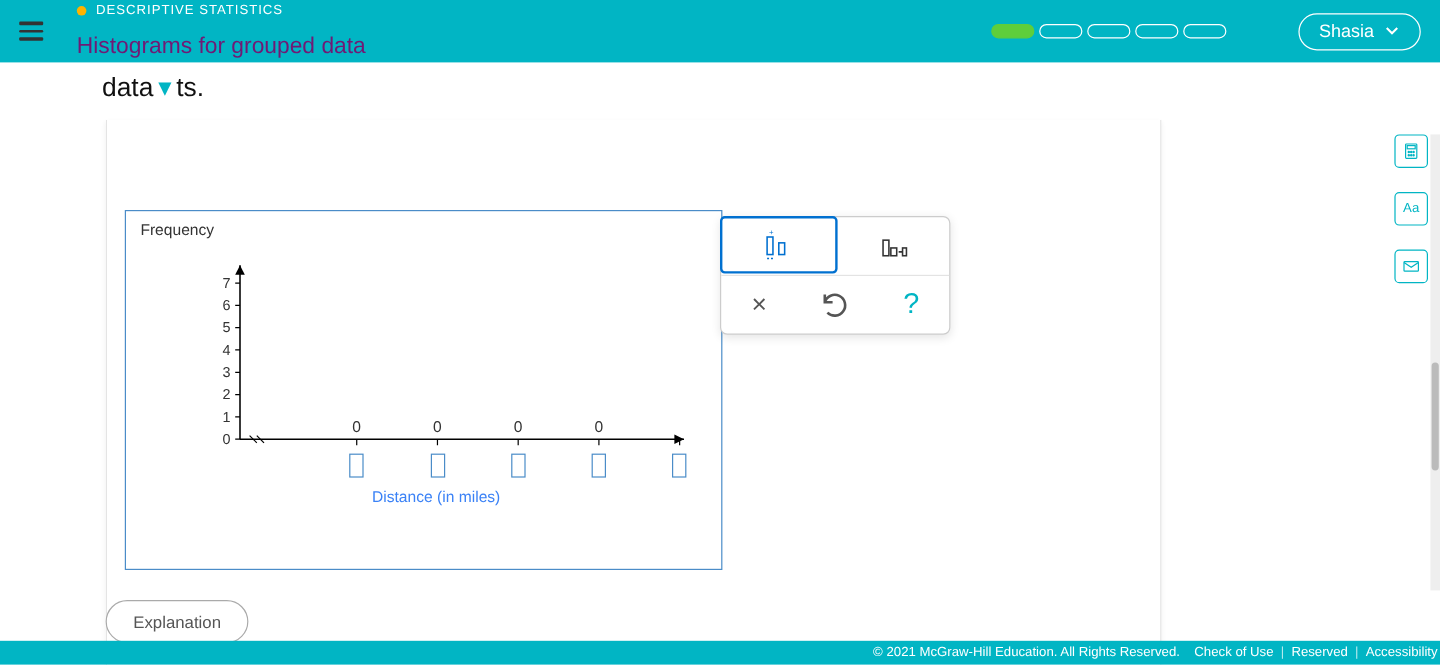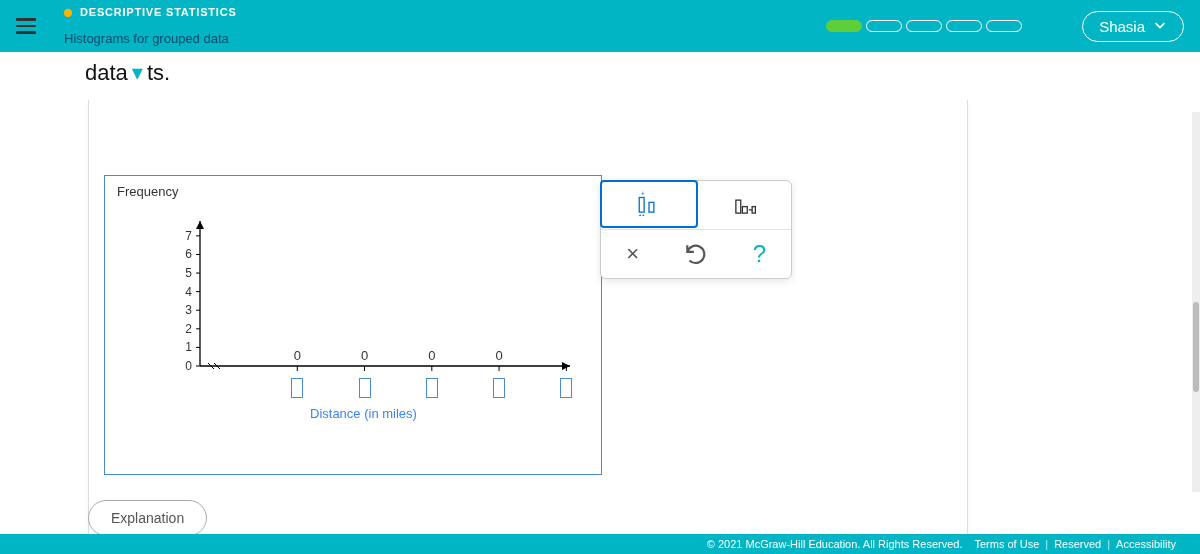--- a/index.html
+++ b/index.html
@@ -1,23 +1,23 @@
 <!DOCTYPE html>
 <html><head>
 <meta charset="utf-8">
 <style>
 *{margin:0;padding:0;box-sizing:border-box}
 body{font-family:Arial,sans-serif;width:1200px;height:554px;background:#fff;overflow:hidden;position:relative}
 .header{height:52px;background:#01b5c4;display:flex;align-items:center;padding:0 16px;position:relative}
 .hamburger{display:flex;flex-direction:column;gap:4px;cursor:pointer;margin-right:28px}
 .hamburger span{width:20px;height:2.5px;background:#333;border-radius:1px}
 .header-text{flex:1}
-.header-label{font-size:11px;color:#fff;letter-spacing:.8px;font-weight:700}
+.header-label{font-size:11px;color:#fff;letter-spacing:.8px;font-weight:400}
 .header-label::before{content:"";display:inline-block;width:8px;height:8px;border-radius:50%;background:#ffb300;margin-right:8px;vertical-align:middle}
-.header-title{font-size:13px;color:#0c4a6e;margin-top:13px}
+.header-title{font-size:19px;color:#701a75;margin-top:13px}
 .progress-blocks{display:flex;gap:4px;margin-right:60px}
 .progress-blocks span{width:36px;height:12px;border:1.5px solid #fff;border-radius:6px}
 .progress-blocks span.filled{background:#5fce3b;border-color:#5fce3b}
 .user-pill{border:1.5px solid #fff;border-radius:22px;padding:6px 16px;color:#fff;font-size:15px;display:flex;gap:8px;cursor:pointer}
 .user-pill svg{width:14px;height:14px}
 .content-row{position:relative;height:470px}
 .frag-text{position:absolute;left:85px;top:8px;font-size:22px;color:#111}
 .frag-text .caret{color:#01b5c4;margin:0 4px}
 .work-card{position:absolute;left:88px;top:48px;width:880px;height:460px;background:#fff;border:1px solid #ddd;border-top:none;border-radius:0 0 4px 4px;box-shadow:0 2px 4px rgba(0,0,0,.05)}
 .chart-outer{position:absolute;left:15px;top:75px;width:498px;height:300px;border:1.5px solid #4a8cc8}
@@ -27,21 +27,21 @@
 .tick-input{position:absolute;width:12px;height:20px;border:1.5px solid #4a8cc8;background:#fff}
 .tool-panel{position:absolute;left:600px;top:128px;width:192px;background:#fff;border:1px solid #ccc;border-radius:6px;box-shadow:0 2px 8px rgba(0,0,0,.1)}
 .tool-row{display:flex;border-bottom:1px solid #e3e3e3}
 .tool-row:last-child{border-bottom:none}
 .tool-btn{flex:1;height:48px;display:flex;align-items:center;justify-content:center;cursor:pointer;font-size:20px;color:#333}
 .tool-btn.active{border:2px solid #0070d0;border-radius:4px;margin:-1px}
 .tool-btn svg{width:26px;height:26px}
 .bottom-bar{position:absolute;left:88px;right:70px;bottom:14px;height:44px;display:flex;align-items:center;gap:12px}
 .pill-btn{border:1.5px solid #aaa;border-radius:22px;padding:9px 22px;font-size:14px;color:#555;background:#fff;cursor:pointer}
 .pill-btn.primary{background:#01b5c4;color:#fff;border-color:#01b5c4}
-.footer-strip{position:absolute;left:0;right:0;bottom:0;height:20px;background:linear-gradient(#01b5c4 25%,#01b5c4);color:#fff;font-size:11px;display:flex;align-items:center;justify-content:flex-end;padding-right:24px;gap:6px}
+.footer-strip{position:absolute;left:0;right:0;bottom:0;height:20px;background:linear-gradient(#01b5c4 25%,#01b5c4);color:#fff;font-size:11px;display:flex;align-items:center;justify-content:flex-end;padding-right:2px;gap:6px}
 .footer-strip span.sep{opacity:.7}
 .right-rail{position:absolute;right:10px;top:60px;display:flex;flex-direction:column;gap:20px}
 .rail-btn{width:28px;height:28px;border:1.3px solid #01b5c4;border-radius:4px;display:flex;align-items:center;justify-content:center;color:#01b5c4;font-size:11px;cursor:pointer}
 .rail-btn svg{width:16px;height:16px;stroke:#01b5c4}
 .scroll-stub{position:absolute;right:0;top:60px;bottom:30px;width:8px;background:#eee}
 .scroll-stub::before{content:"";position:absolute;left:1px;top:50%;width:6px;height:90px;background:#bbb;border-radius:3px}
 </style>
 </head>
 <body>
 
@@ -143,29 +143,50 @@
       <div class="tool-btn" style="font-size:22px;color:#555">×</div>
       <div class="tool-btn">
         <svg viewBox="0 0 24 24" fill="none" stroke="#555" stroke-width="2">
             <path d="M4 4v6h6M4 10a8 8 0 1 1 2 8"></path>
           </svg>
       </div>
       <div class="tool-btn" style="color:#01b5c4;font-size:24px">?</div>
     </div>
   </div>
 
+  <div class="right-rail">
+    <div class="rail-btn">
+      <svg viewBox="0 0 24 24" fill="none" stroke-width="1.5">
+          <rect x="5" y="3" width="14" height="18" rx="1"></rect>
+          <rect x="7" y="5" width="10" height="4"></rect>
+          <circle cx="9" cy="13" r=".8"></circle>
+          <circle cx="12" cy="13" r=".8"></circle>
+          <circle cx="15" cy="13" r=".8"></circle>
+          <circle cx="9" cy="17" r=".8"></circle>
+          <circle cx="12" cy="17" r=".8"></circle>
+          <circle cx="15" cy="17" r=".8"></circle>
+        </svg>
+    </div>
+    <div class="rail-btn">Aa</div>
+    <div class="rail-btn">
+      <svg viewBox="0 0 24 24" fill="none" stroke-width="1.5">
+          <rect x="3" y="6" width="18" height="12" rx="1"></rect>
+          <path d="M3 7l9 6 9-6"></path>
+        </svg>
+    </div>
+  </div>
 
   <div class="scroll-stub"></div>
 </div>
 
 <div class="bottom-bar">
   <div class="pill-btn">Explanation</div>
 </div>
 
 <div class="footer-strip">
   <span>© 2021 McGraw-Hill Education. All Rights Reserved.</span>
   <span class="sep"> </span>
-  <span>Terms of Use</span>
+  <span>Check of Use</span>
     <span class="sep">|</span>
   <span>Reserved</span>
     <span class="sep">|</span>
   <span>Accessibility</span>
 </div>
 
 </body></html>

